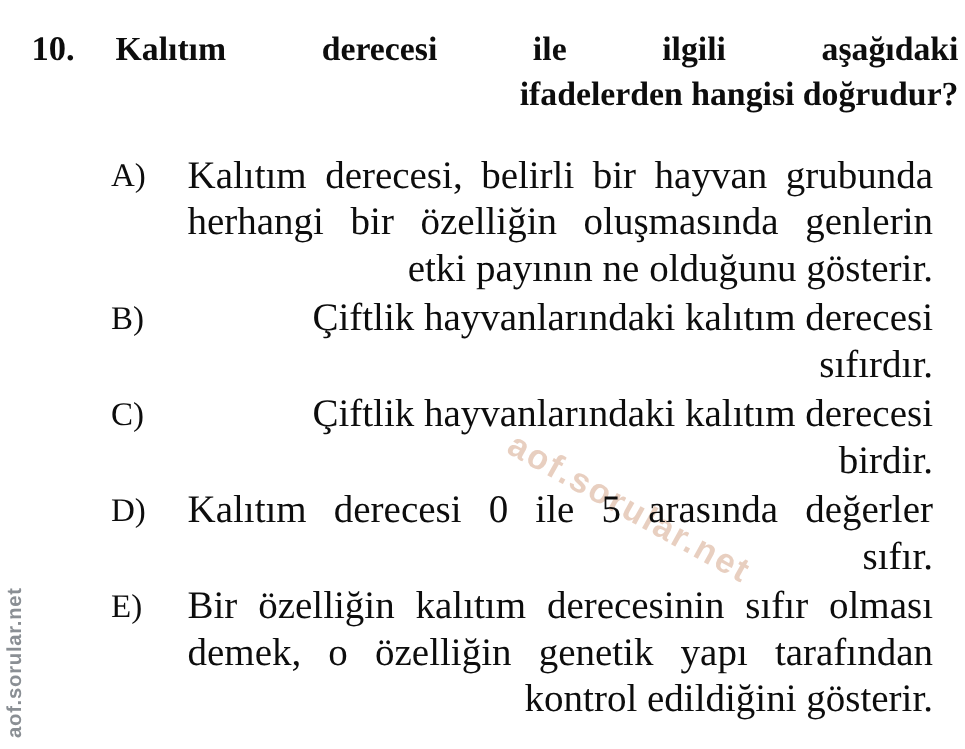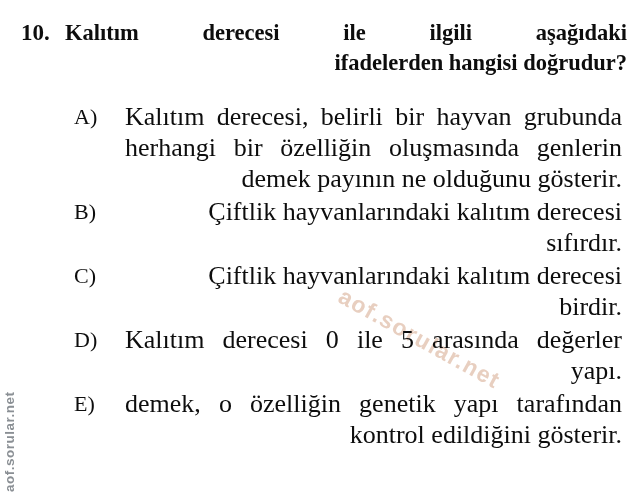--- a/index.html
+++ b/index.html
@@ -52,20 +52,21 @@
     font-weight: bold;
     font-size: 23px;
     line-height: 30px;
     flex: 0 0 44px;
   }
   .q-text {
     width: 562px;
     font-weight: bold;
     font-size: 22.5px;
     line-height: 30px;
+    margin-left: 12px;
   }
   
   .options {
     margin-top: 23px;
     padding-left: 74px;
   }
   .opt {
     display: flex;
     margin-bottom: 2px;
   }
@@ -104,21 +105,21 @@
       </div>
     </div>
 
     <div class="options">
 
       <div class="opt">
         <div class="opt-label">A)</div>
         <div class="opt-lines">
           <div class="ln j">Kalıtım derecesi, belirli bir hayvan grubunda</div>
           <div class="ln j">herhangi bir özelliğin oluşmasında genlerin</div>
-          <div class="ln">demek payının ne olduğunu gösterir.</div>
+          <div class="ln">etki payının ne olduğunu gösterir.</div>
         </div>
       </div>
 
       <div class="opt">
         <div class="opt-label">B)</div>
         <div class="opt-lines">
           <div class="ln">Çiftlik hayvanlarındaki kalıtım derecesi</div>
           <div class="ln">sıfırdır.</div>
         </div>
       </div>
@@ -128,27 +129,28 @@
         <div class="opt-lines">
           <div class="ln">Çiftlik hayvanlarındaki kalıtım derecesi</div>
           <div class="ln">birdir.</div>
         </div>
       </div>
 
       <div class="opt">
         <div class="opt-label">D)</div>
         <div class="opt-lines">
           <div class="ln j">Kalıtım derecesi 0 ile 5 arasında değerler</div>
-          <div class="ln">yapı.</div>
+          <div class="ln">sıfır.</div>
         </div>
       </div>
 
       <div class="opt">
         <div class="opt-label">E)</div>
         <div class="opt-lines">
+          <div class="ln j">Bir özelliğin kalıtım derecesinin sıfır olması</div>
           <div class="ln j">demek, o özelliğin genetik yapı tarafından</div>
           <div class="ln">kontrol edildiğini gösterir.</div>
         </div>
       </div>
 
     </div>
   </div>
 </div>
 
 </body></html>

